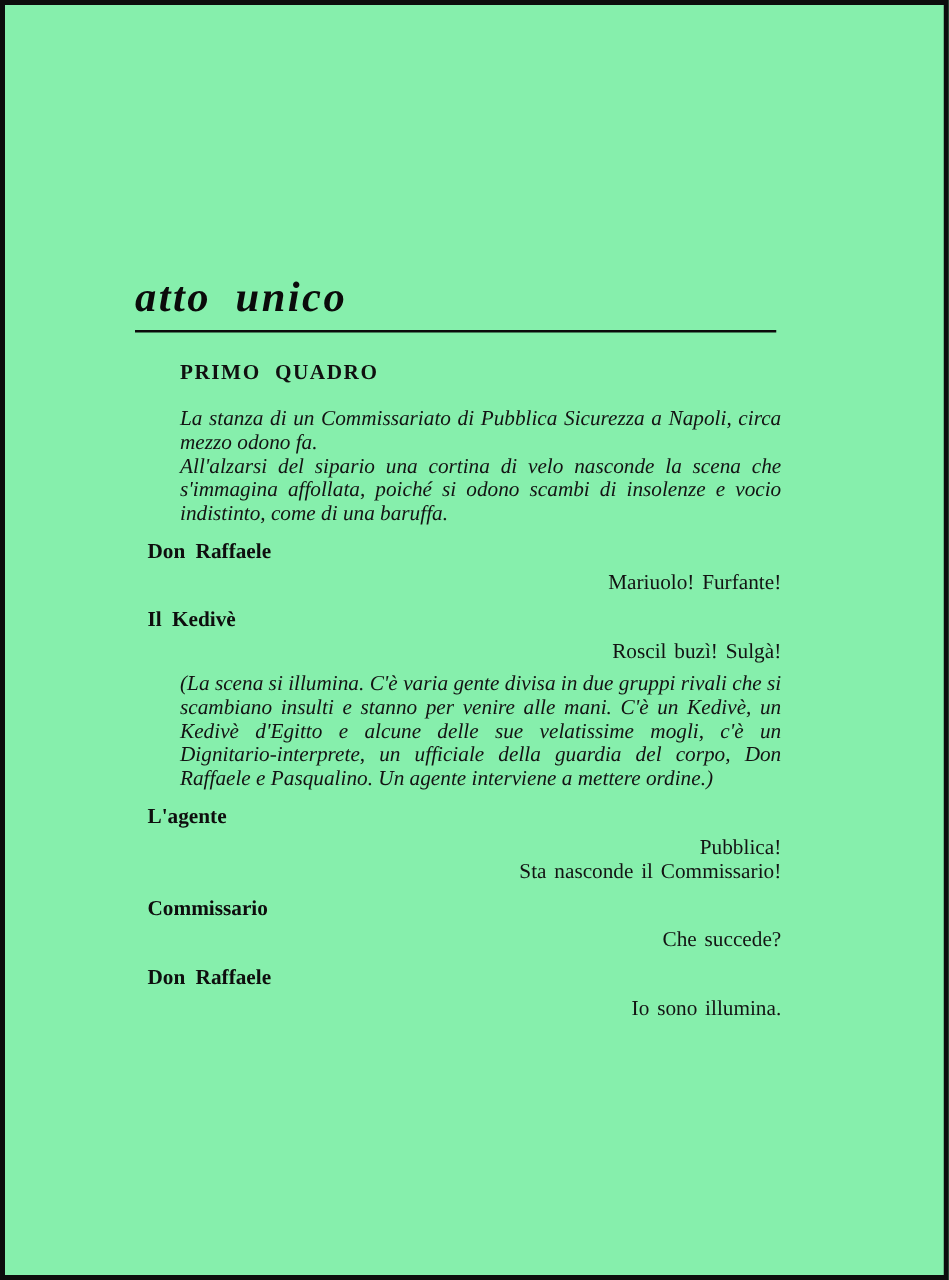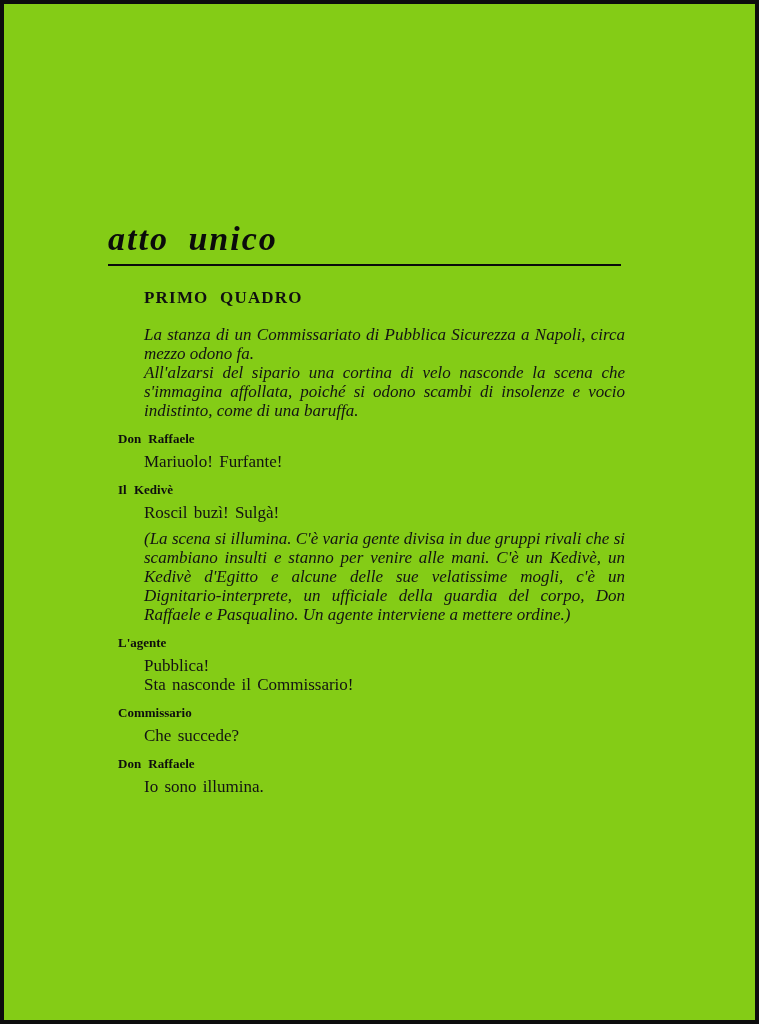--- a/index.html
+++ b/index.html
@@ -12,21 +12,21 @@
     font-family: "Liberation Serif", serif;
     color: #141414;
     overflow: hidden;
   }
   .page {
     position: absolute;
     left: 4px;
     top: 4px;
     width: 751px;
     height: 1016px;
-    background: #84cc16;
+    background: #86efac;
     overflow: hidden;
   }
   .act-title {
     position: absolute;
     left: 104px;
     top: 216px;
     margin: 0;
     font-size: 34px;
     font-weight: 700;
     font-style: italic;
@@ -60,31 +60,32 @@
     margin: 0;
     font-style: italic;
     font-size: 17px;
     line-height: 19px;
     text-align: justify;
     color: #131313;
   }
   .speech { margin-top: 11px; }
   .character {
     margin: 0 0 5px -26px;
-    font-size: 13px;
+    font-size: 17px;
     font-weight: 700;
     word-spacing: 4px;
     color: #0e0e0e;
   }
   .dialogue {
     margin: 0;
     font-size: 17px;
     line-height: 19px;
     word-spacing: 2px;
     color: #131313;
+    text-align: right;
   }
   .speech .direction { margin-top: 7px; }
 </style>
 </head>
 <body>
 
 <div class="page">
 
   <h1 class="act-title">atto unico</h1>
   <div class="title-rule"></div>

